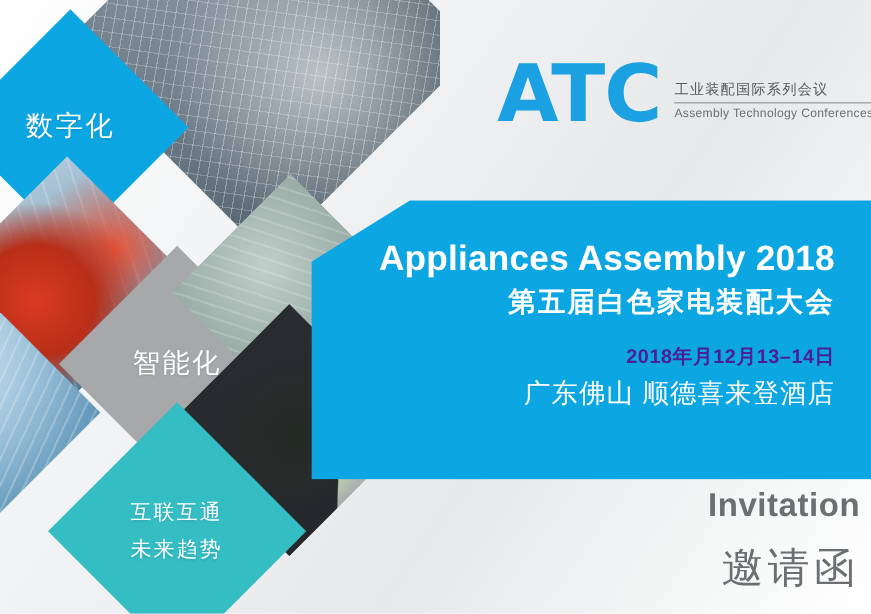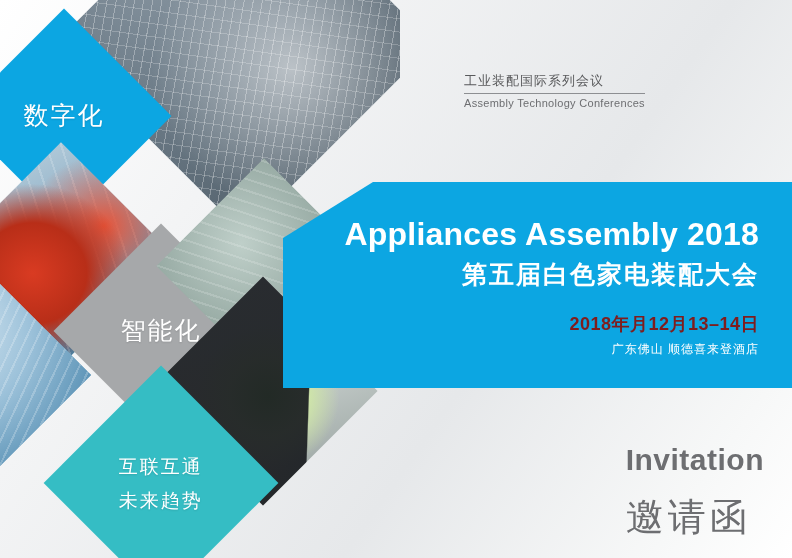--- a/index.html
+++ b/index.html
@@ -131,21 +131,21 @@
     letter-spacing: 0.3px;
     margin-top: 3px;
     white-space: nowrap;
   }
 
   .blue-band {
     position: absolute;
     left: 283px;
     top: 182px;
     width: 509px;
-    height: 206px;
+    height: 254px;
     background: #0CA6E2;
     clip-path: polygon(90px 0%, 100% 0%, 100% 100%, 0% 100%, 0% 56px);
   }
 
   .band-title-en {
     position: absolute;
     right: 33px;
     top: 34px;
     color: #ffffff;
     font-size: 32px;
@@ -160,40 +160,41 @@
     color: #ffffff;
     font-size: 25px;
     letter-spacing: 2px;
     white-space: nowrap;
     font-weight: bold;
   }
   .band-date {
     position: absolute;
     right: 33px;
     top: 130px;
-    color: #7f1d1d;
+    color: #4c1d95;
     font-size: 18px;
     font-weight: bold;
     letter-spacing: 0.5px;
     white-space: nowrap;
   }
   .band-venue {
     position: absolute;
     right: 33px;
     top: 159px;
     color: #ffffff;
-    font-size: 12px;
+    font-size: 24px;
     letter-spacing: 1px;
     white-space: nowrap;
   }
 
   .invite-block {
     position: absolute;
-    right: 28px;
+    right: 10px;
     bottom: 18px;
+    text-align: right;
   }
   .invite-en {
     font-size: 30px;
     font-weight: bold;
     color: #6d6e71;
     letter-spacing: 0.5px;
     line-height: 1.1;
   }
   .invite-cn {
     font-size: 38px;
@@ -255,20 +256,21 @@
 
     <div class="dia" style="left:-90px; top:300px; width:150px; height:150px;">
       <div class="inner">
         <div class="ph-blueline"></div>
       </div>
     </div>
 
   </div>
 
   <div class="logo-block">
+    <div class="logo-atc">ATC</div>
     <div class="logo-tag">
       <div class="logo-tag-cn">工业装配国际系列会议</div>
       <div class="logo-tag-en">Assembly Technology Conferences</div>
     </div>
   </div>
 
   <div class="blue-band">
     <div class="band-title-en">Appliances Assembly 2018</div>
     <div class="band-title-cn">第五届白色家电装配大会</div>
     <div class="band-date">2018年月12月13–14日</div>

